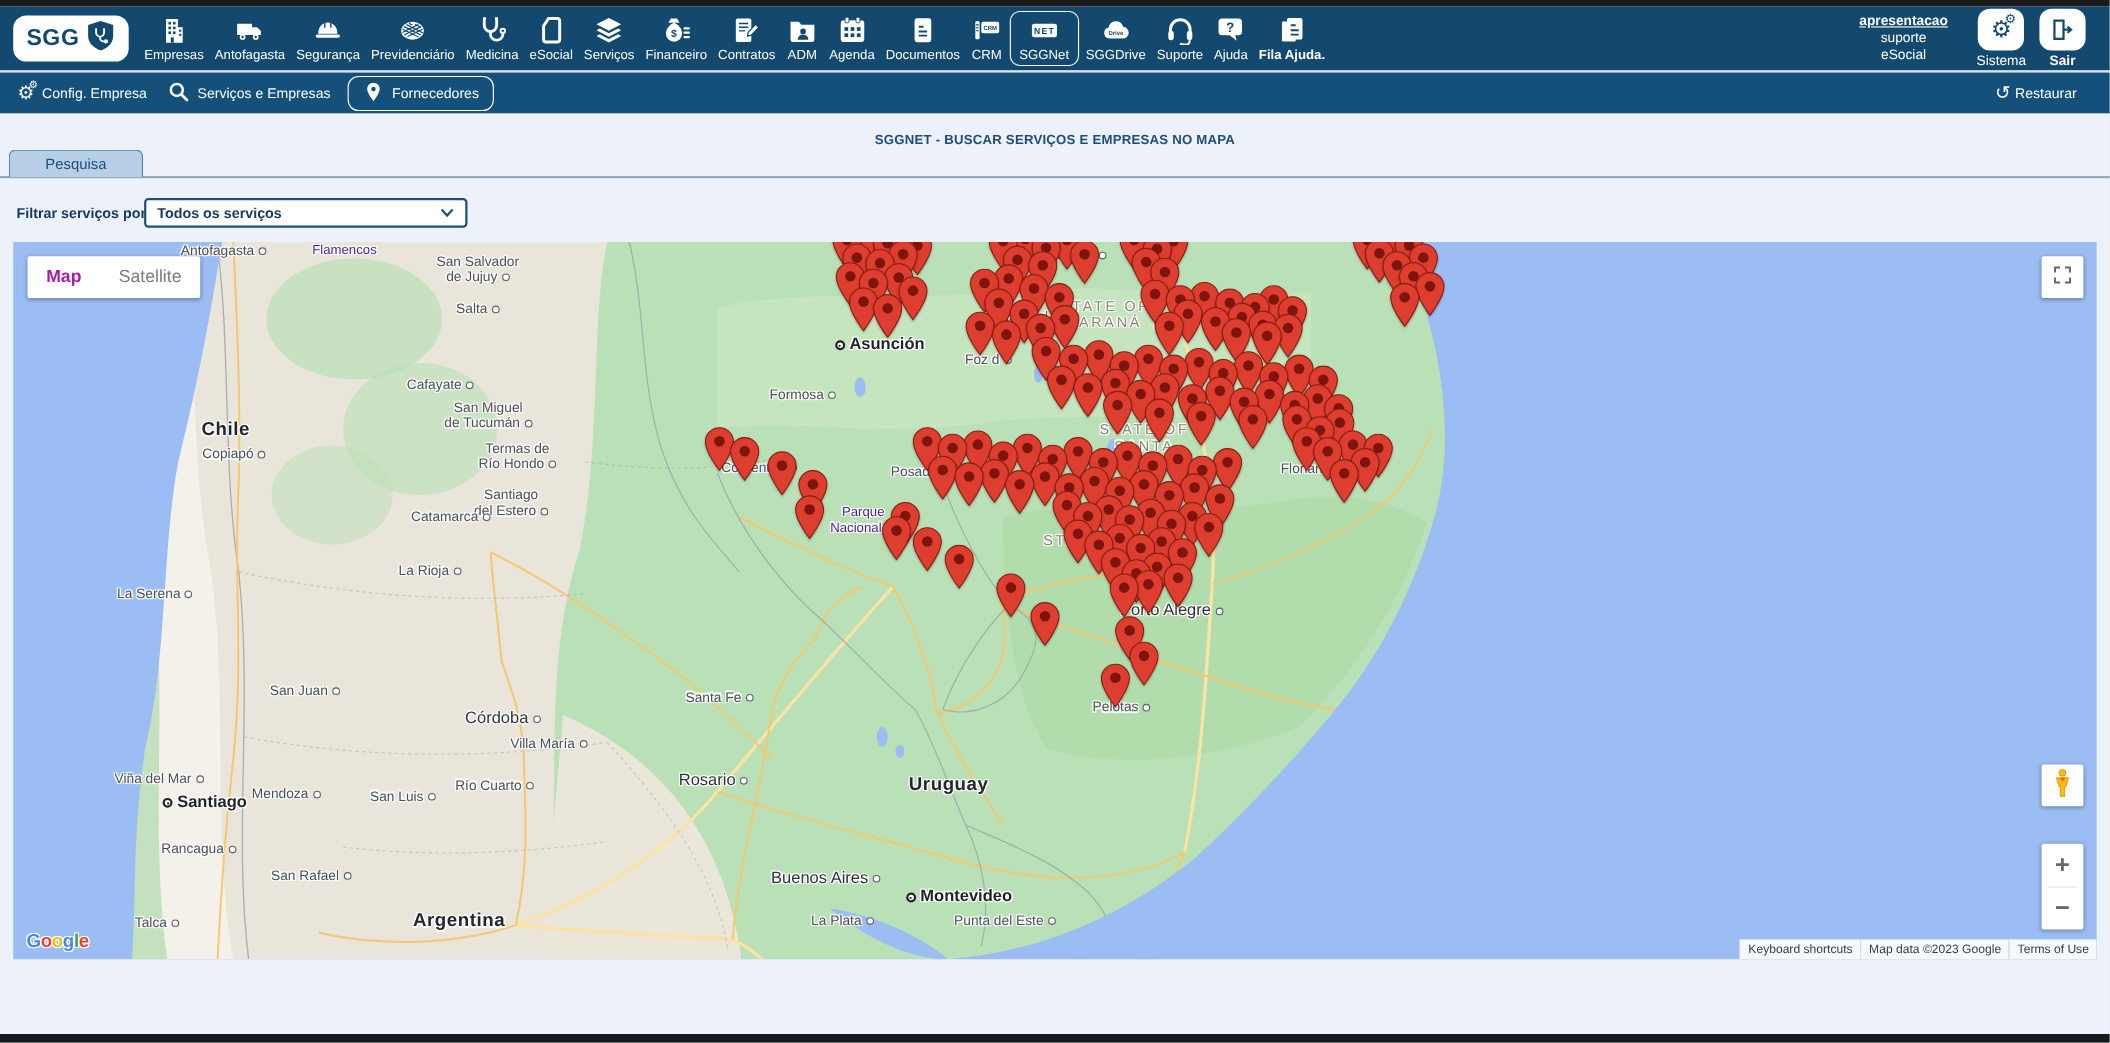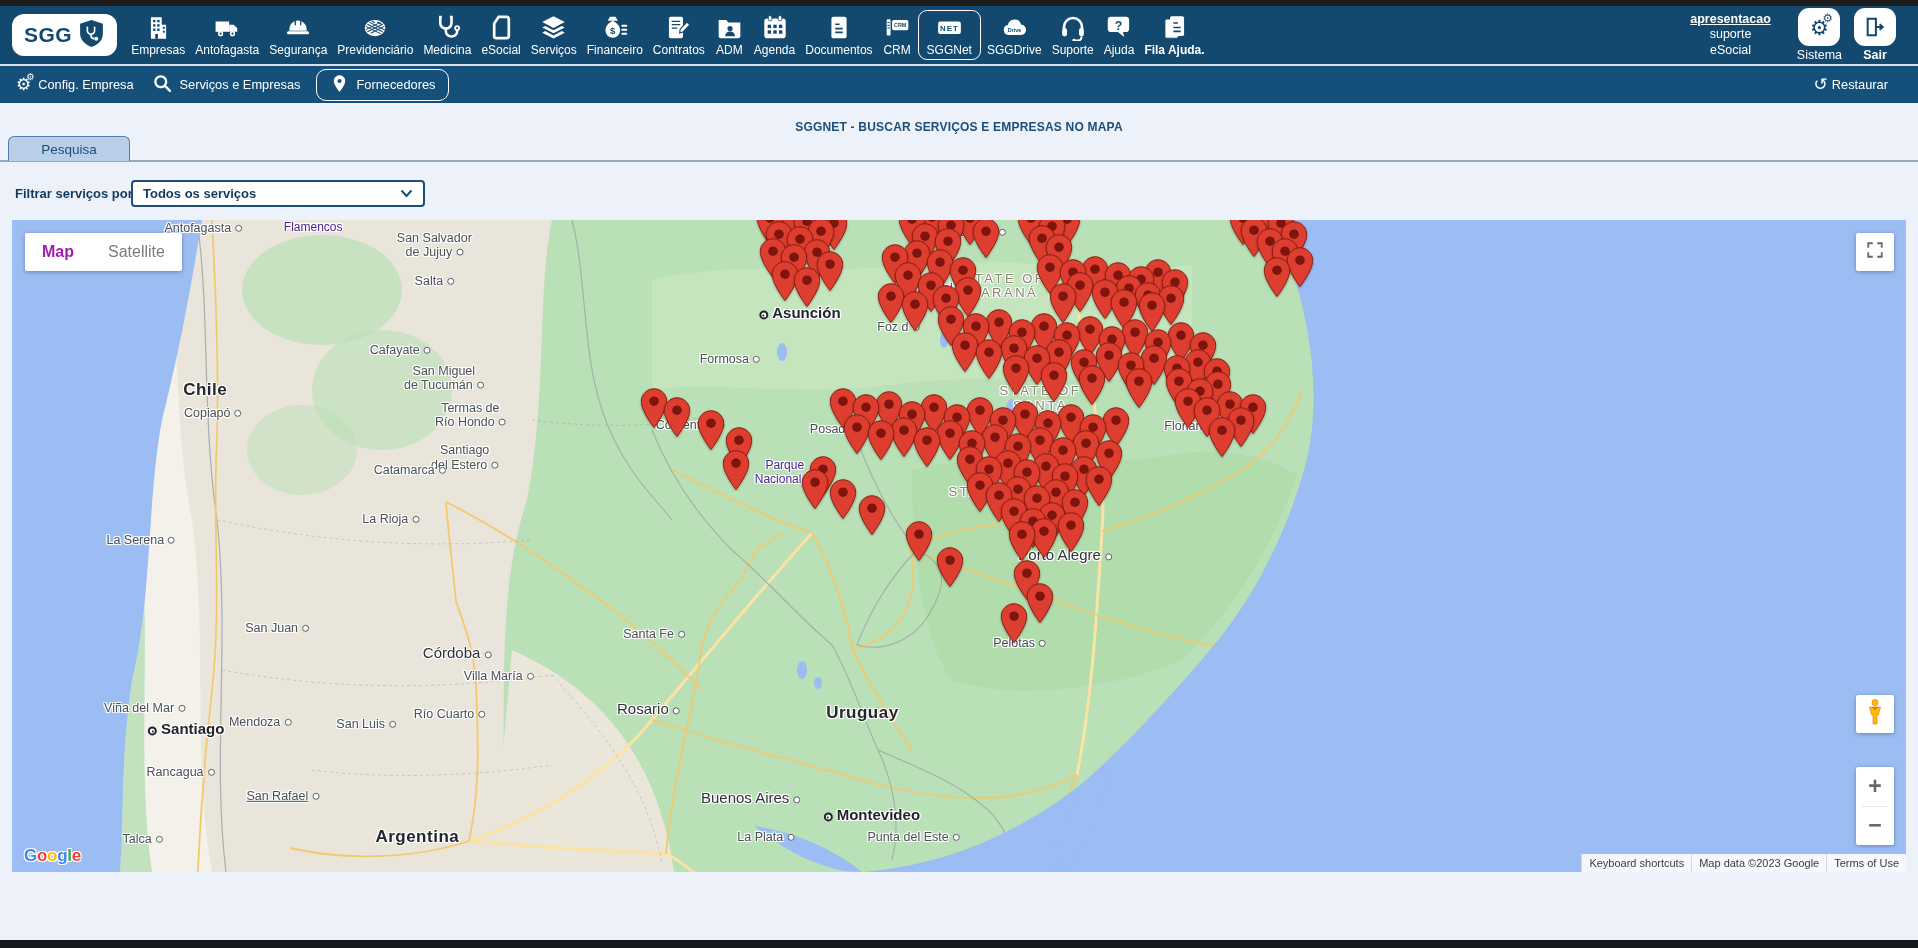--- a/index.html
+++ b/index.html
@@ -489,21 +489,21 @@
       <div class="map-label lbl-city" style="left: 20%; top: 45.9%;">La Rioja<span class="city-dot"></span></div>
       <div class="map-label lbl-country" style="left: 10.2%; top: 26.1%;">Chile</div>
       <div class="map-label lbl-city" style="left: 10.6%; top: 29.6%;">Copiapó<span class="city-dot"></span></div>
       <div class="map-label lbl-city" style="left: 6.8%; top: 49.1%;">La Serena<span class="city-dot"></span></div>
       <div class="map-label lbl-city" style="left: 14%; top: 62.6%;">San Juan<span class="city-dot"></span></div>
       <div class="map-label lbl-city" style="left: 7%; top: 74.8%;">Viña del Mar<span class="city-dot"></span></div>
       <div class="map-label lbl-capital" style="left: 9.2%; top: 78.1%;"><span class="cap-dot"></span>Santiago</div>
       <div class="map-label lbl-city" style="left: 8.9%; top: 84.7%;">Rancagua<span class="city-dot"></span></div>
       <div class="map-label lbl-city" style="left: 6.9%; top: 94.9%;">Talca<span class="city-dot"></span></div>
       <div class="map-label lbl-city" style="left: 13.1%; top: 74.1%; margin-top: 19px;">Mendoza<span class="city-dot"></span></div>
-      <div class="map-label lbl-city" style="left: 14.3%; top: 88.3%; text-decoration: underline;">San Rafael<span class="city-dot"></span></div>
+      <div class="map-label lbl-city" style="left: 14.3%; top: 88.3%;">San Rafael<span class="city-dot"></span></div>
       <div class="map-label lbl-city" style="left: 18.7%; top: 77.3%;">San Luis<span class="city-dot"></span></div>
       <div class="map-label lbl-city-lg" style="left: 23.5%; top: 61.5%; margin-top: 32px;">Córdoba<span class="city-dot"></span></div>
       <div class="map-label lbl-city" style="left: 25.7%; top: 69.9%;">Villa María<span class="city-dot"></span></div>
       <div class="map-label lbl-city" style="left: 23.1%; top: 75.8%;">Río Cuarto<span class="city-dot"></span></div>
       <div class="map-label lbl-city" style="left: 33.9%; top: 63.5%;">Santa Fe<span class="city-dot"></span></div>
       <div class="map-label lbl-city-lg" style="left: 33.6%; top: 75%;">Rosario<span class="city-dot"></span></div>
       <div class="map-label lbl-city-lg" style="left: 39%; top: 88.7%;">Buenos Aires<span class="city-dot"></span></div>
       <div class="map-label lbl-city" style="left: 39.8%; top: 94.6%;">La Plata<span class="city-dot"></span></div>
       <div class="map-label lbl-capital" style="left: 45.4%; top: 91.3%;"><span class="cap-dot"></span>Montevideo</div>
       <div class="map-label lbl-city" style="left: 47.6%; top: 94.6%;">Punta del Este<span class="city-dot"></span></div>

